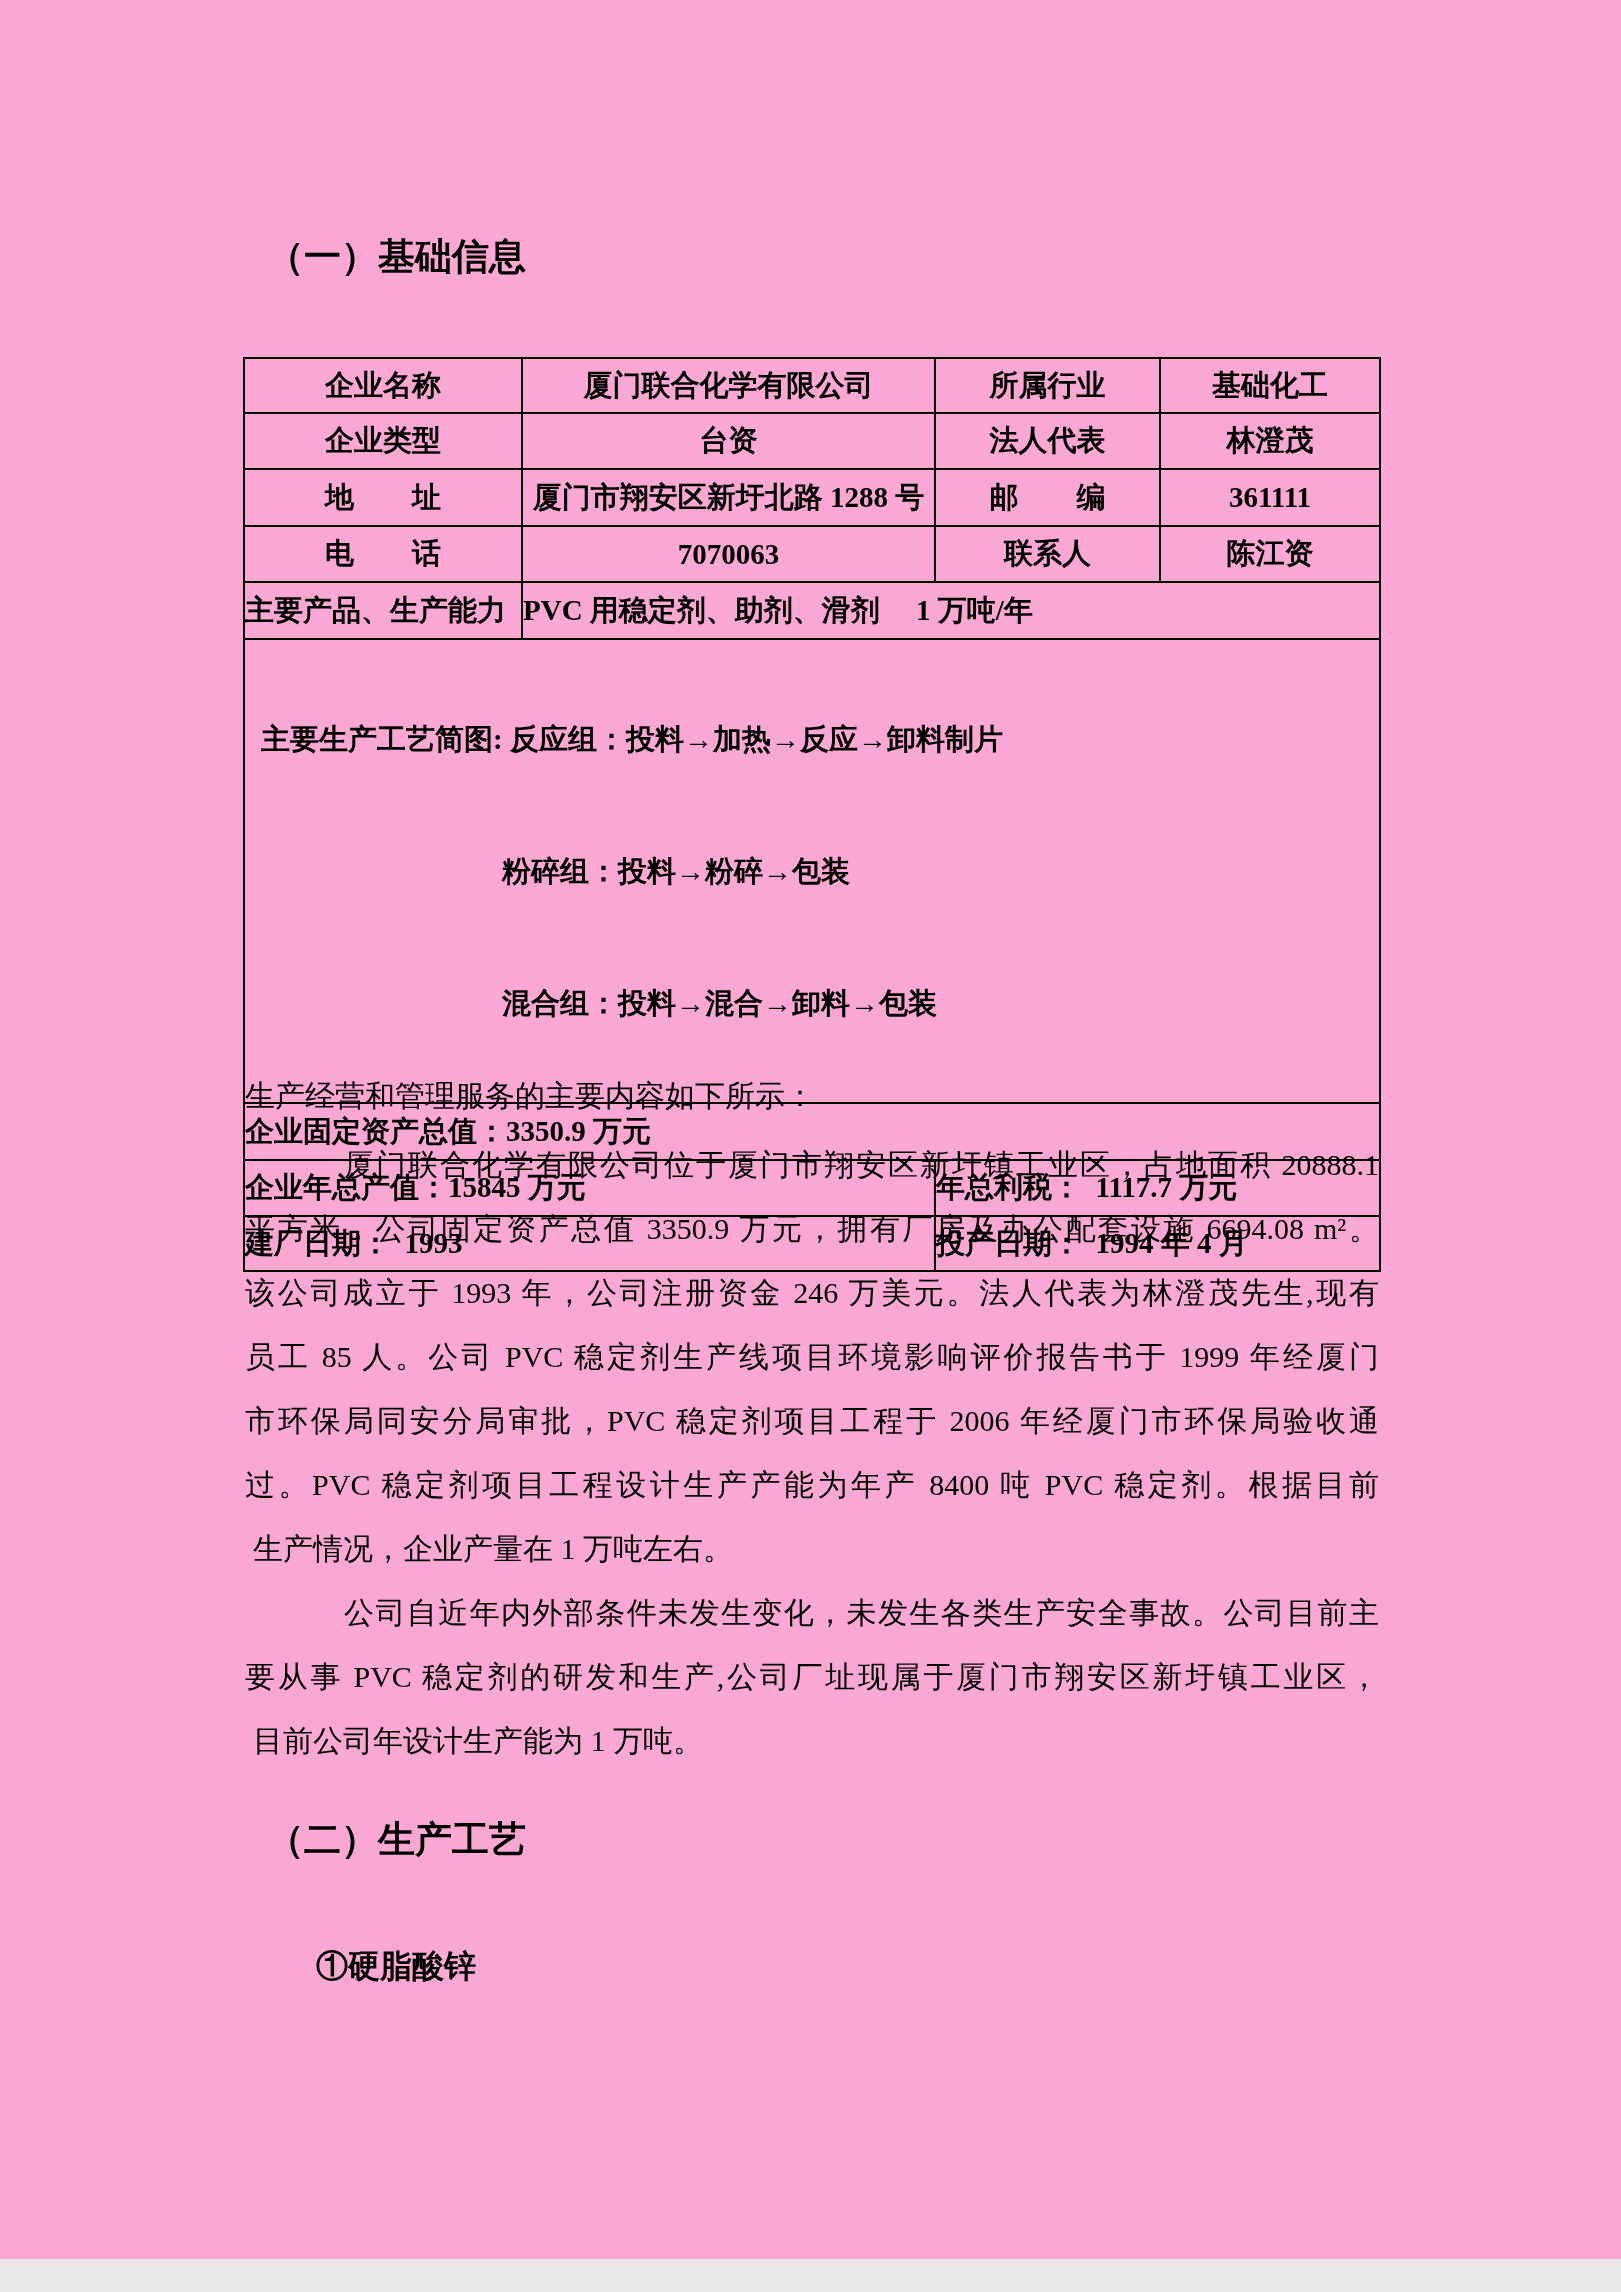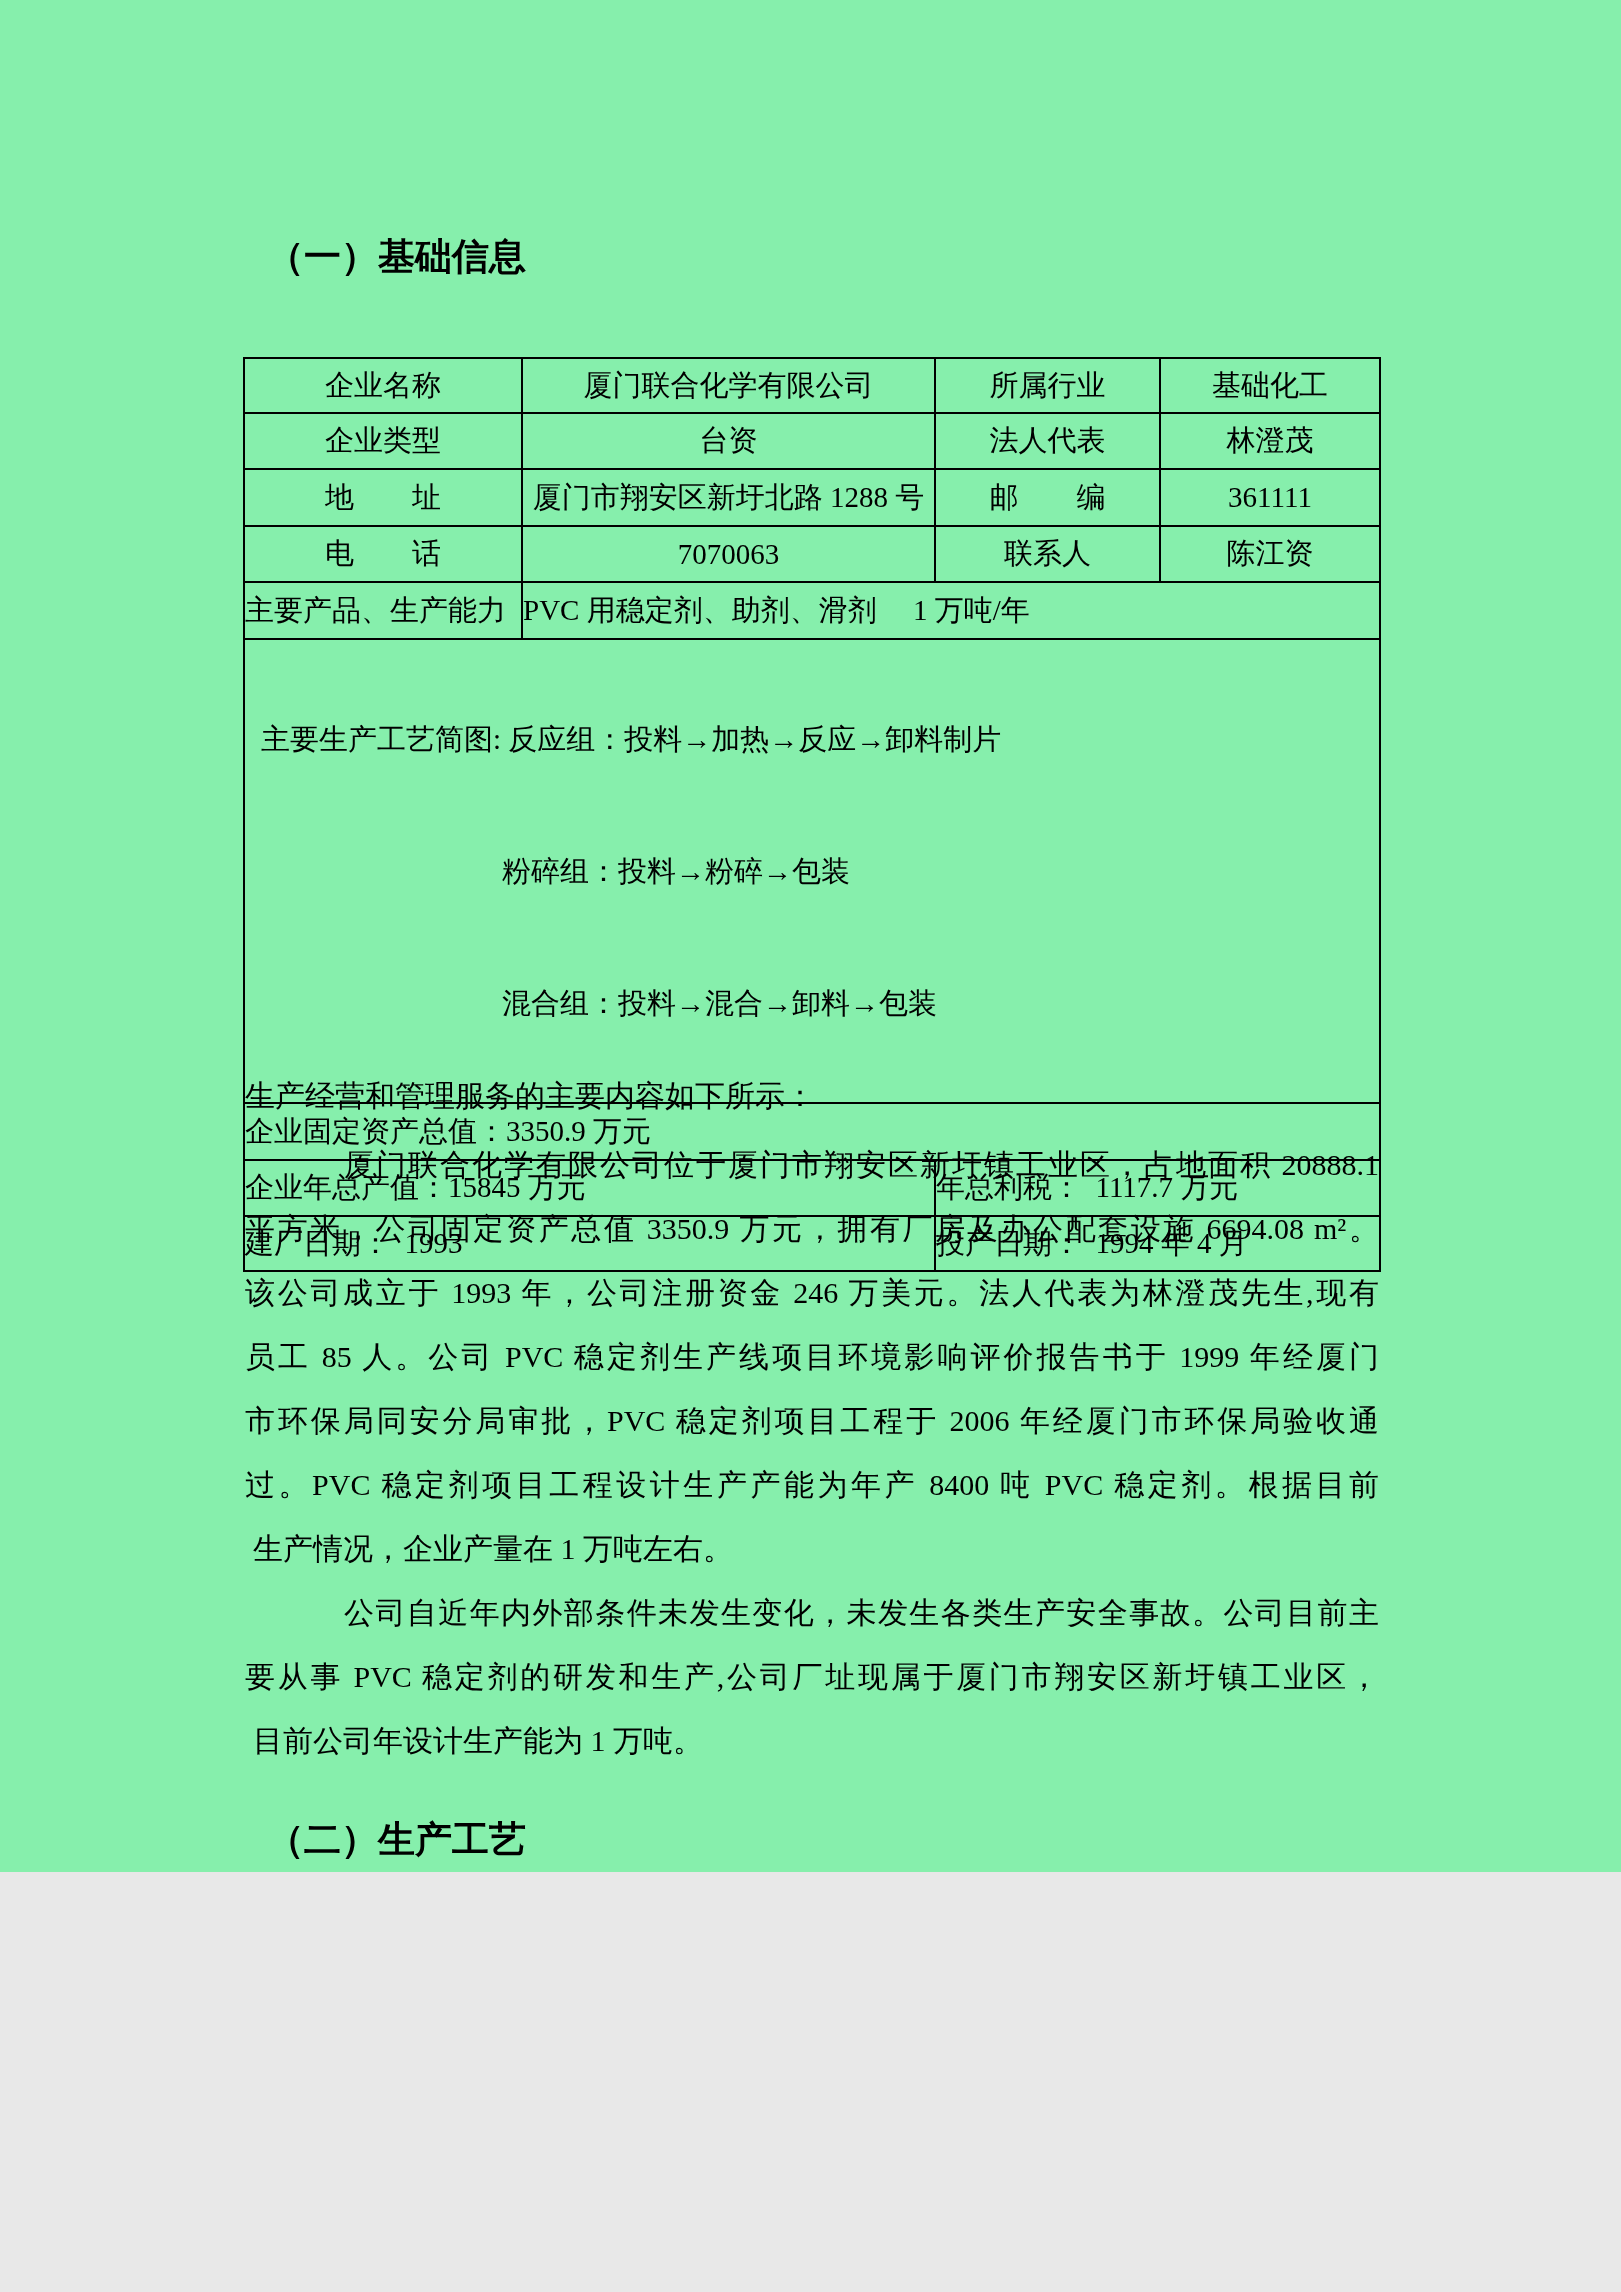--- a/index.html
+++ b/index.html
@@ -1,19 +1,19 @@
 <!DOCTYPE html>
 <html><head>
 <meta charset="utf-8">
 <style>
   html,body { margin:0; padding:0; background:#e8e8e8; }
   .page {
     position:relative;
-    width:1621px; height:1872px;
-    background:#86efac;
+    width:1621px; height:2259px;
+    background:#f9a8d4;
     color:#000;
     font-family:"Liberation Serif", serif;
     overflow:hidden;
   }
   .h1 {
     position:absolute; left:267px; top:233px;
     font-family:"Liberation Sans", sans-serif;
     font-weight:bold; font-size:37px; line-height:47px;
     white-space:pre;
   }
@@ -25,21 +25,21 @@
   }
   .sub {
     position:absolute; left:316px; top:1946px;
     font-family:"Liberation Sans", sans-serif;
     font-weight:bold; font-size:32px; line-height:41px;
     white-space:pre;
   }
   table.doc-table {
     position:absolute; left:243px; top:357px;
     width:1136px;
-    border-collapse:collapse; table-layout:fixed;
+    border-collapse:collapse; table-layout:fixed;font-weight:bold;
   }
   table.doc-table td {
     border:2px solid #000;
     font-size:29px;
     vertical-align:middle;
     white-space:pre-wrap;
     overflow:hidden;
     padding:0;
   }
   td.c  { text-align:center; }

